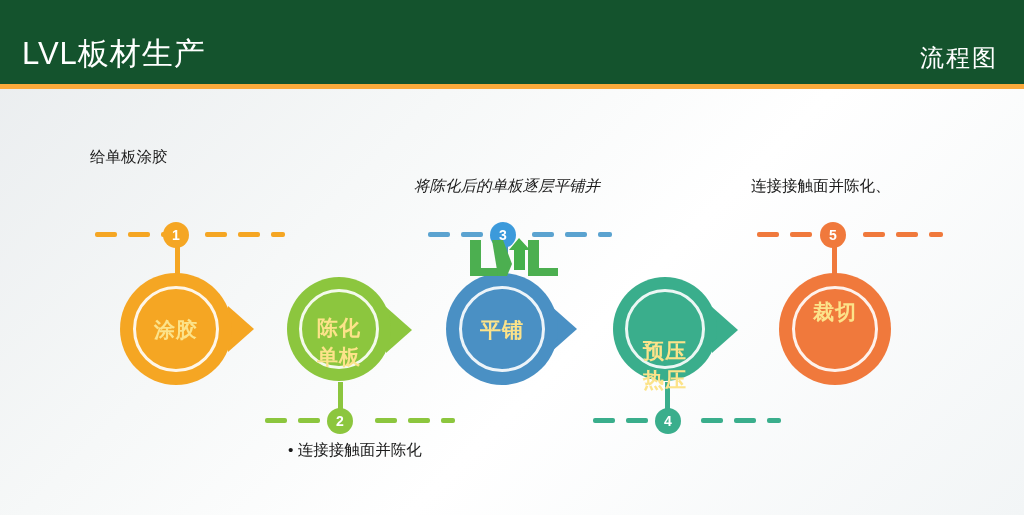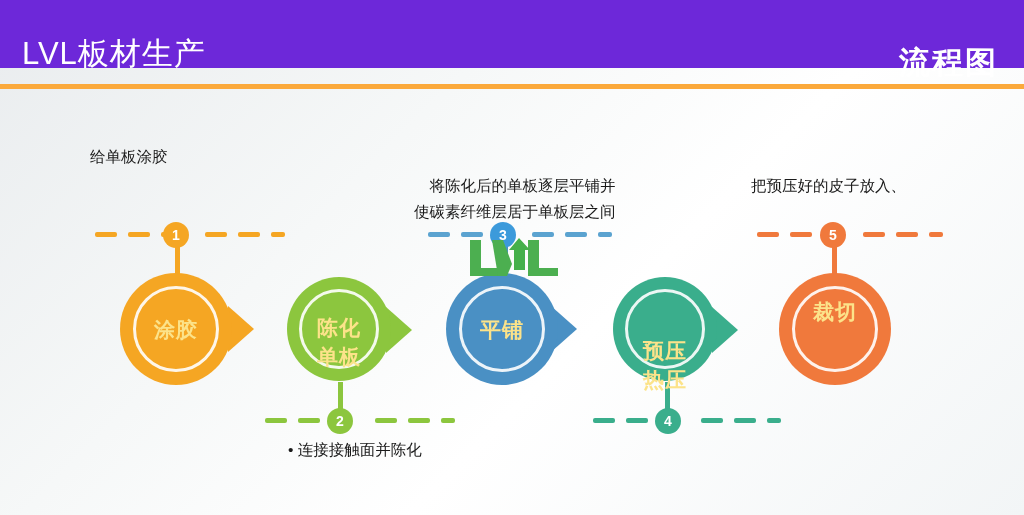--- a/index.html
+++ b/index.html
@@ -17,22 +17,22 @@
     position: relative;
     width: 1024px;
     height: 515px;
   }
 
   
   .header {
     position: absolute;
     left: 0; top: 0;
     width: 1024px;
-    height: 68px;
-    background: #6d28d9;
+    height: 88px;
+    background: #14532d;
     box-sizing: border-box;
   }
   .header-underline {
     position: absolute;
     left: 0; top: 84px;
     width: 1024px;
     height: 5px;
     background: #FBA93B;
   }
   .header-title {
@@ -43,22 +43,22 @@
     font-size: 31px;
     font-weight: 400;
     letter-spacing: 1px;
     white-space: nowrap;
   }
   .header-badge {
     position: absolute;
     right: 26px;
     top: 42px;
     color: #FFFFFF;
-    font-size: 31px;
-    font-weight: 700;
+    font-size: 24px;
+    font-weight: 400;
     letter-spacing: 2px;
     white-space: nowrap;
   }
 
   .node {
     position: absolute;
   }
   .node-circle {
     position: absolute;
     border-radius: 50%;
@@ -114,21 +114,20 @@
     line-height: 26px;
   }
 
   
   .caption {
     position: absolute;
     color: #1a1a1a;
     font-size: 15.5px;
     line-height: 26px;
     white-space: nowrap;
-    text-align: right;
   }
   .caption .bullet {
     color: #1a1a1a;
   }
 
   
   .watermark {
     position: absolute;
     left: 466px;
     top: 236px;
@@ -207,23 +206,22 @@
   </div>
   <div class="marker" style="left:428px; top:232px; width:190px;">
     <div class="marker-dash" style="left:0px;   width:22px; background:#5BA3D0;"></div>
     <div class="marker-dash" style="left:33px;  width:22px; background:#5BA3D0;"></div>
     <div class="marker-dash" style="left:66px;  width:8px;  background:#5BA3D0;"></div>
     <div class="marker-dash" style="left:104px; width:22px; background:#5BA3D0;"></div>
     <div class="marker-dash" style="left:137px; width:22px; background:#5BA3D0;"></div>
     <div class="marker-dash" style="left:170px; width:14px; background:#5BA3D0;"></div>
   </div>
   <div class="badge" style="left:490px; top:222px; background:#3C9ADB;">3</div>
-  <div class="caption" style="left:414px; top:173px;">
+  <div class="caption" style="left:414px; top:173px;font-style:italic;">
     <div>将陈化后的单板逐层平铺并</div>
-    <div>使碳素纤维层居于单板层之间</div>
   </div>
 
   <div class="watermark">
     <svg width="96" height="42" viewBox="0 0 96 42" xmlns="http://www.w3.org/2000/svg">
       <g fill="#4CAF50">
         <polygon points="4,4 15,4 15,32 33,32 33,40 4,40"></polygon>
         <polygon points="26,4 37,4 46,28 41,40 32,40"></polygon>
         <polygon points="62,4 73,4 73,32 92,32 92,40 62,40"></polygon>
       </g>
       <g fill="#45B04B">
@@ -263,16 +261,16 @@
   <div class="marker" style="left:757px; top:232px; width:190px;">
     <div class="marker-dash" style="left:0px;   width:22px; background:#F0793C;"></div>
     <div class="marker-dash" style="left:33px;  width:22px; background:#F0793C;"></div>
     <div class="marker-dash" style="left:66px;  width:10px; background:#F0793C;"></div>
     <div class="marker-dash" style="left:106px; width:22px; background:#F0793C;"></div>
     <div class="marker-dash" style="left:139px; width:22px; background:#F0793C;"></div>
     <div class="marker-dash" style="left:172px; width:14px; background:#F0793C;"></div>
   </div>
   <div class="badge" style="left:820px; top:222px; background:#F0793C;">5</div>
   <div class="caption" style="left:751px; top:173px;">
-    <div>把预压好的皮子放入、</div>
+    <div>连接接触面并陈化、</div>
   </div>
 
 </div>
 
 </body></html>

